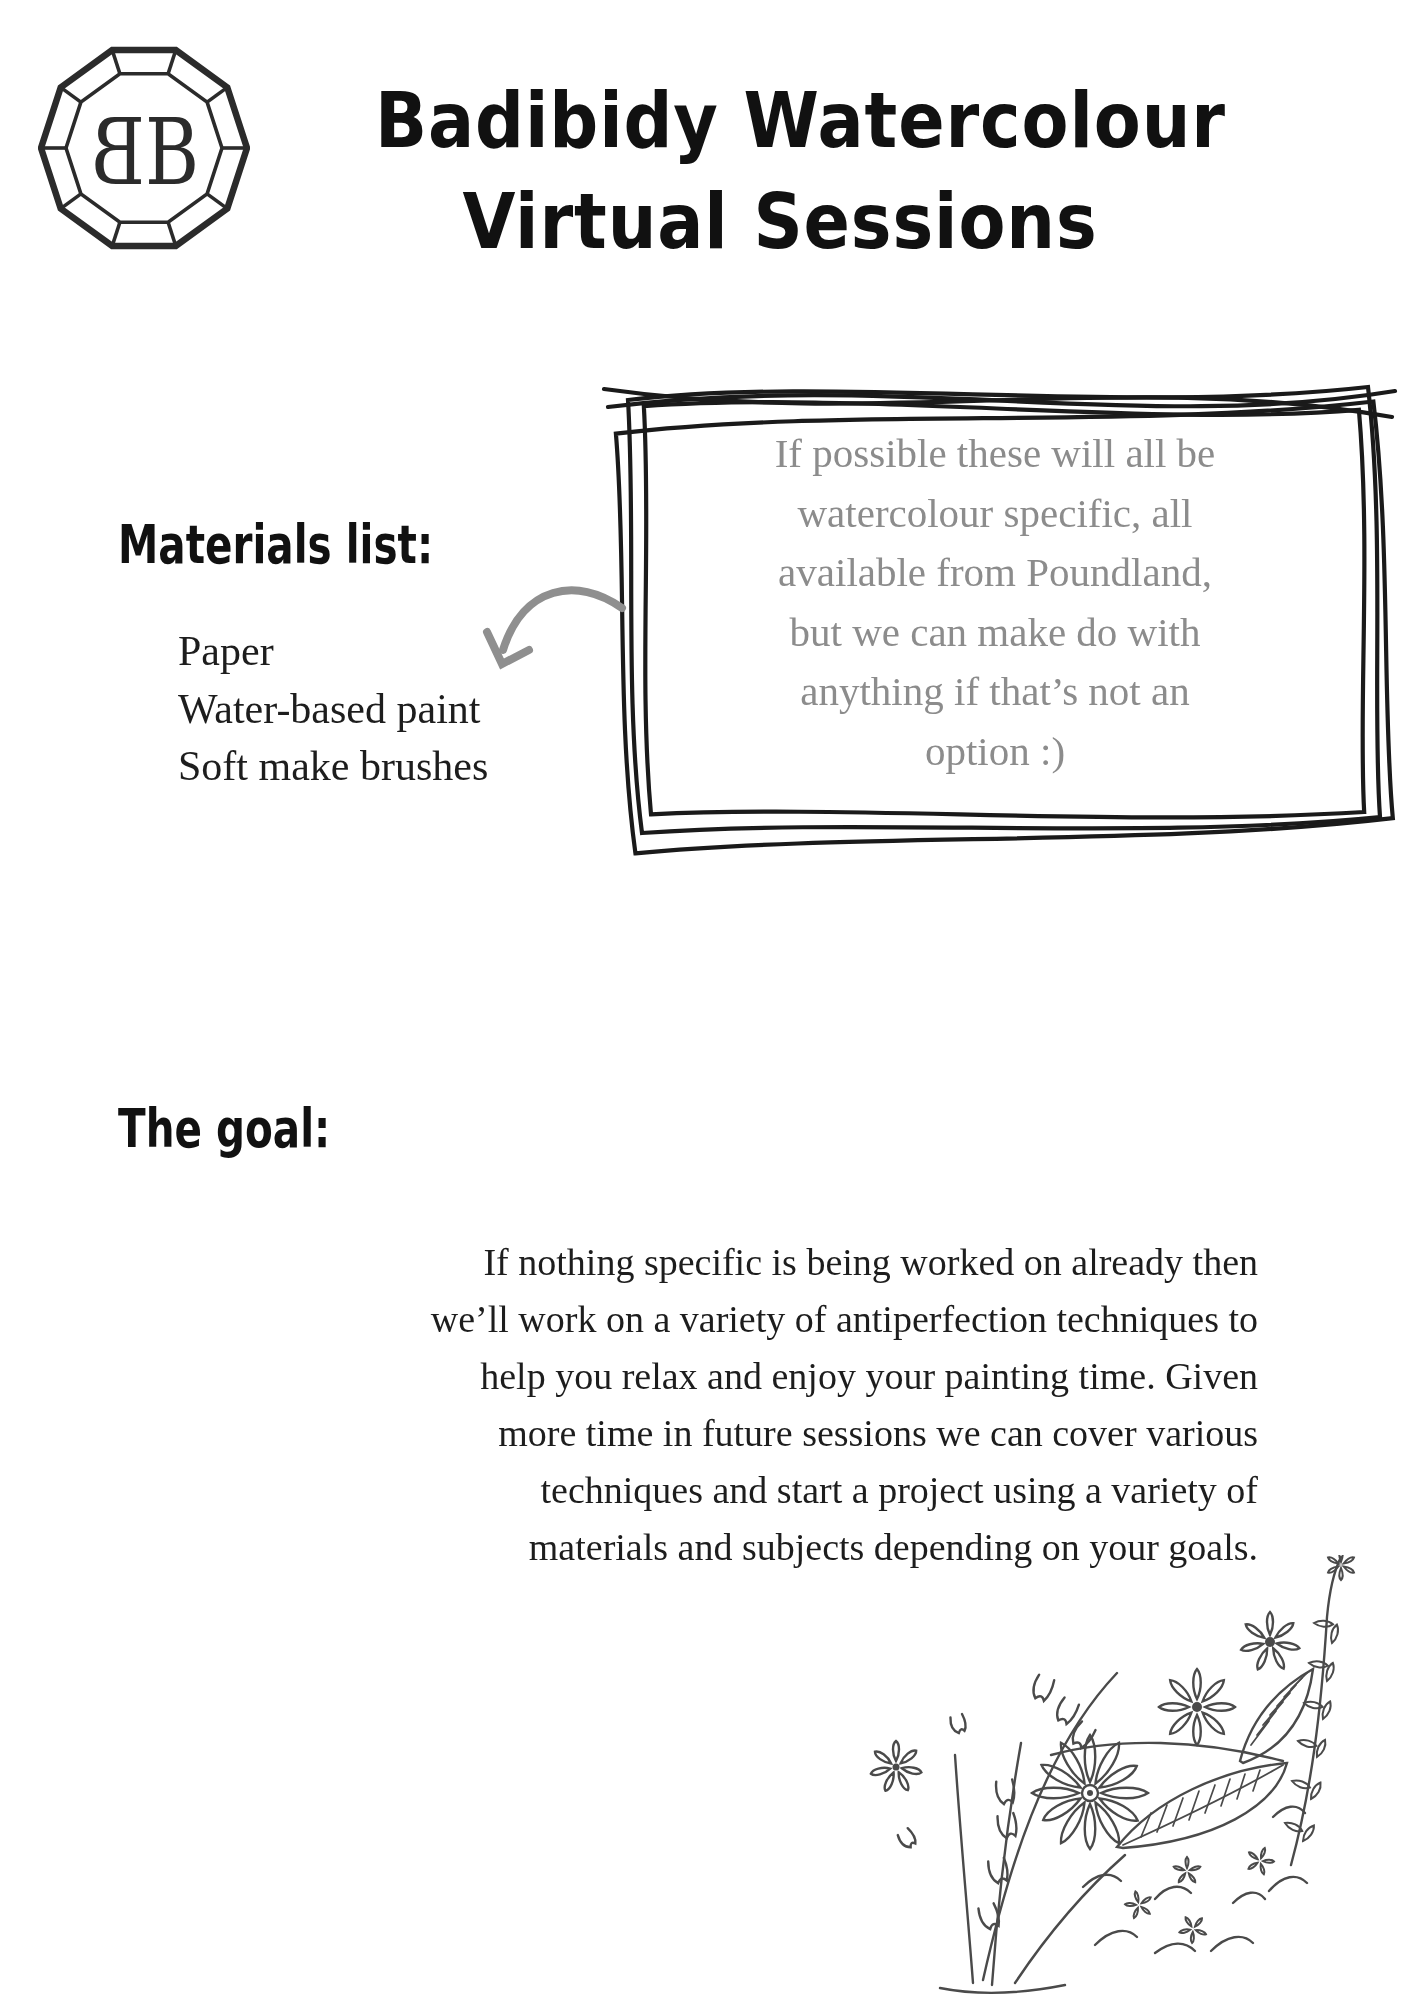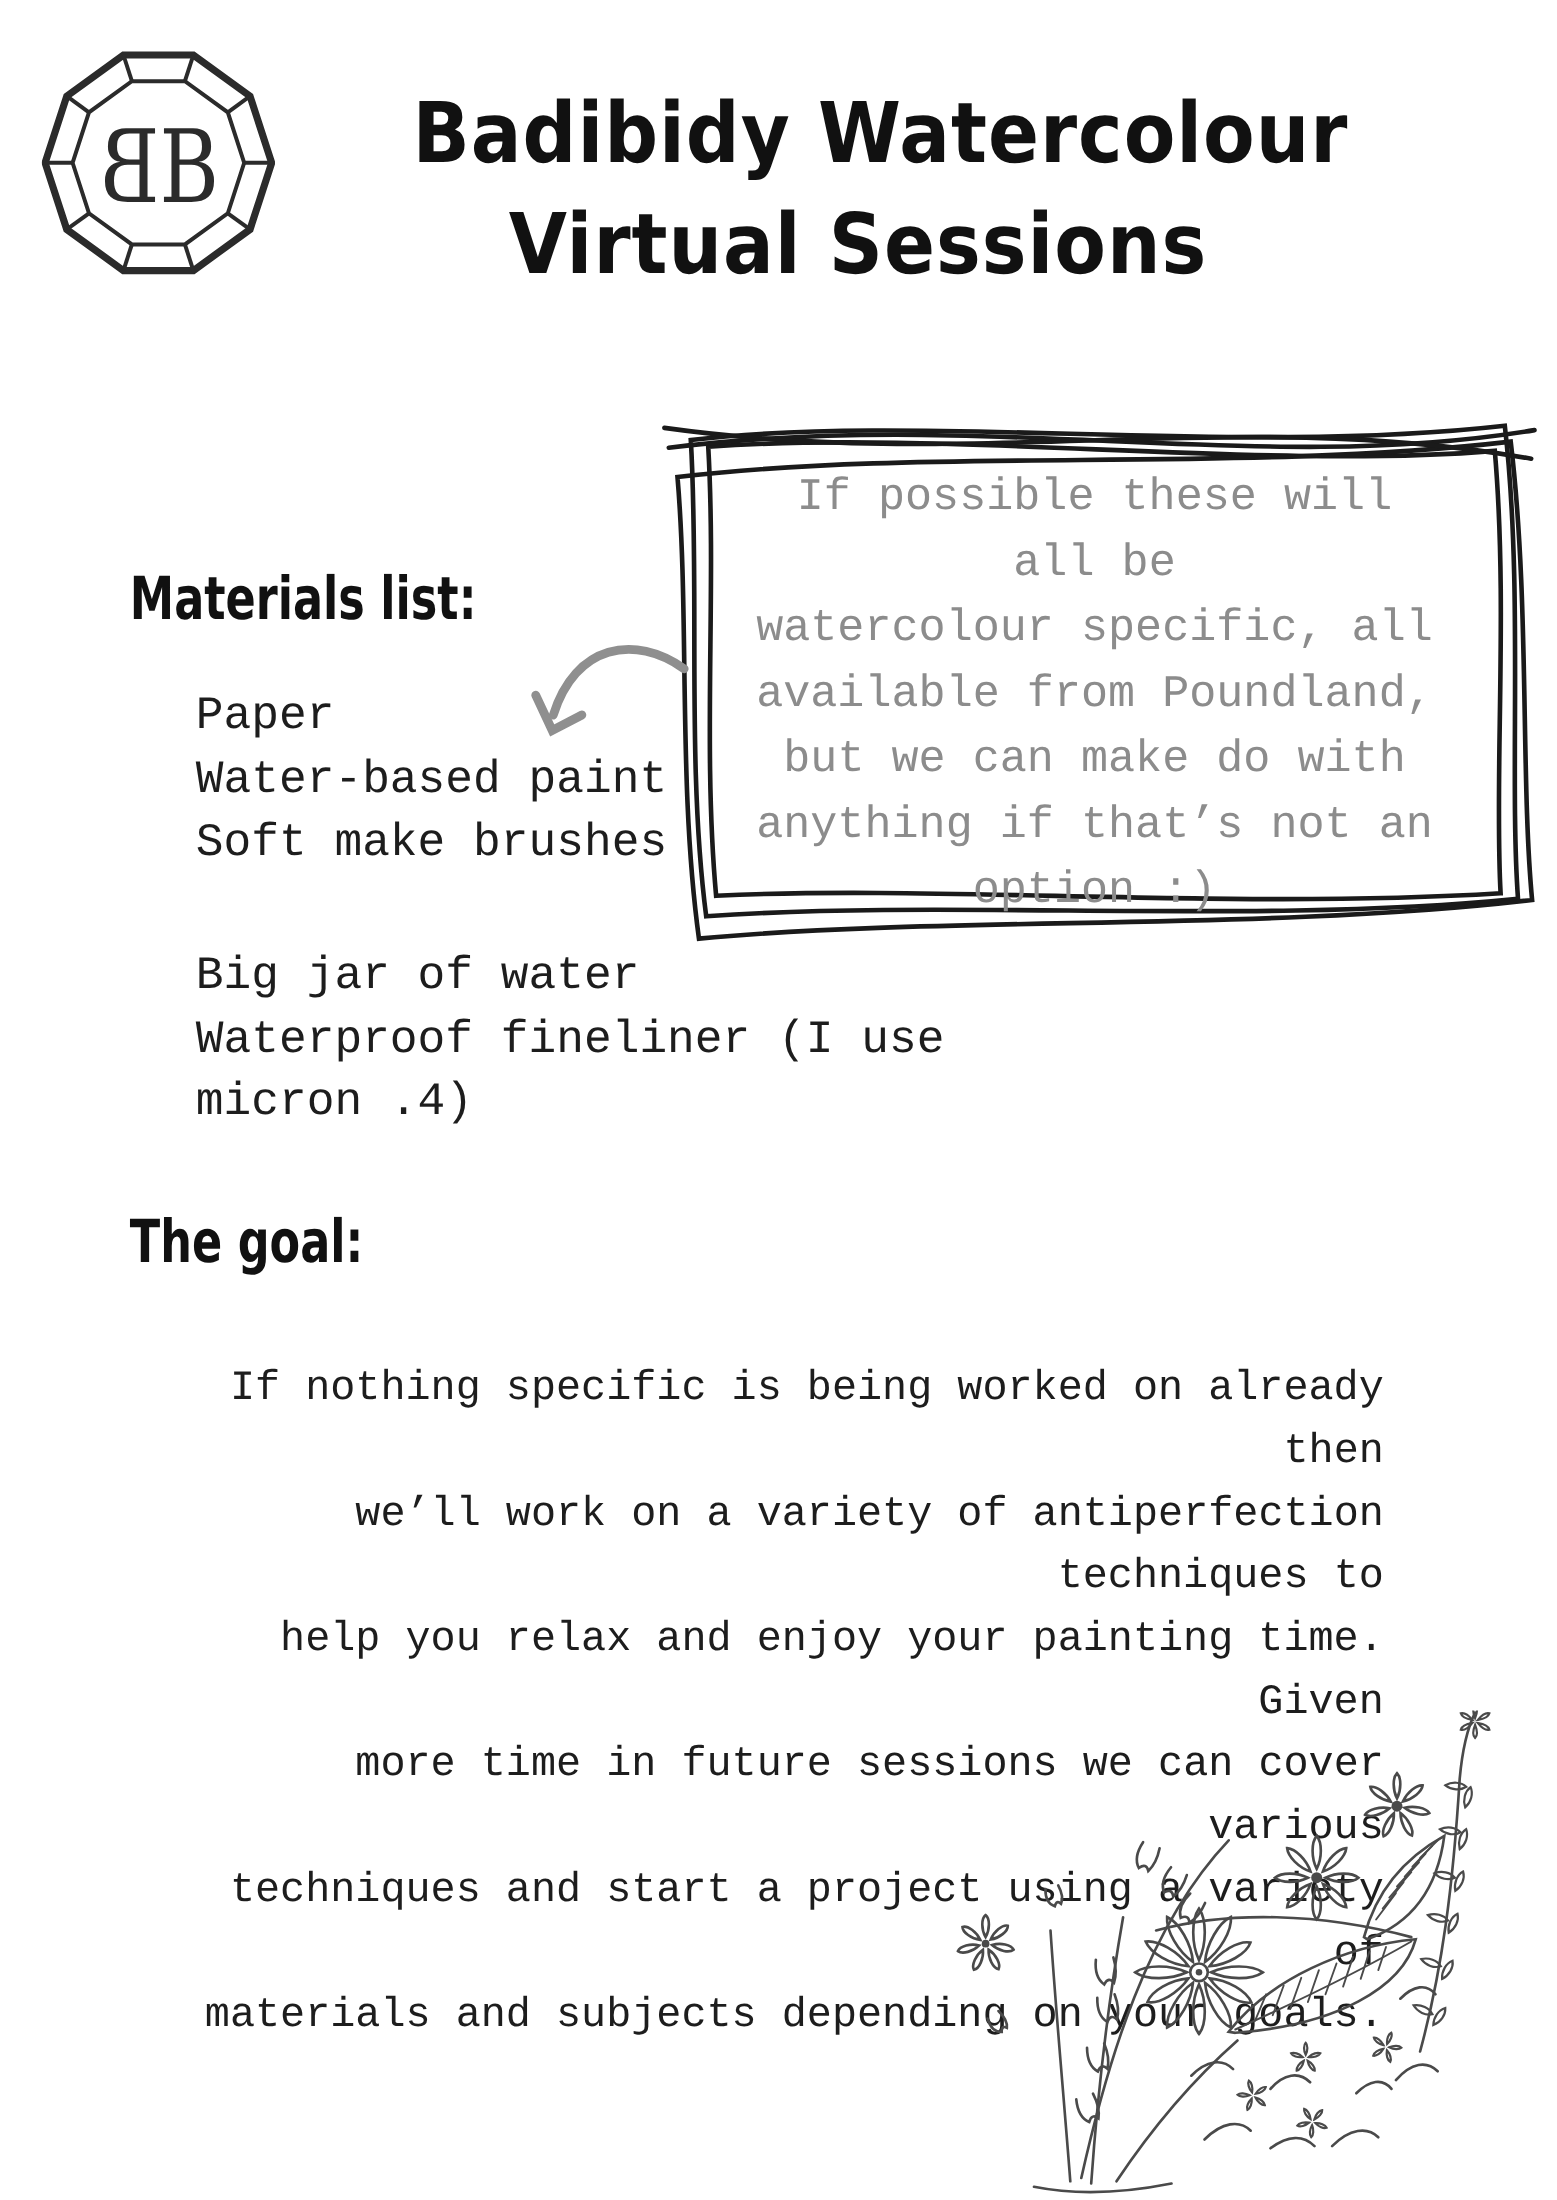--- a/index.html
+++ b/index.html
@@ -32,21 +32,21 @@
     transform:scaleX(0.75);
     transform-origin:left top;
   }
   #goal-heading{
     left:118px;top:1098px;
     font-size:54px;line-height:62px;
     transform:scaleX(0.75);
     transform-origin:left top;
   }
   .serif-block{
-    font-family:Liberation Mono, monospace;
+    font-family:Liberation Serif, serif;
     color:#1d1d1d;
     white-space:pre-line;
   }
   #materials-group1{
     left:178px;top:623px;width:560px;
     font-size:42px;line-height:57.5px;
   }
   #materials-group2{
     left:178px;top:859px;width:800px;
     font-size:42px;line-height:57.5px;
@@ -124,22 +124,20 @@
       <path d="M 22,62 L 37,94 L 64,80"></path>
     </g>
   </svg>
 
   <div id="materials-heading" class="abs hand">Materials list:</div>
 
   <div id="materials-group1" class="abs serif-block">Paper
 Water-based paint
 Soft make brushes</div>
 
-  <div id="materials-group2" class="abs serif-block">Big jar of water
-Waterproof fineliner (I use micron .4)</div>
 
   <div id="goal-heading" class="abs hand">The goal:</div>
 
   <div id="goal-paragraph" class="abs serif-block">If nothing specific is being worked on already then
 we’ll work on a variety of antiperfection techniques to
 help you relax and enjoy your painting time. Given
 more time in future sessions we can cover various
 techniques and start a project using a variety of
 materials and subjects depending on your goals.</div>
 

